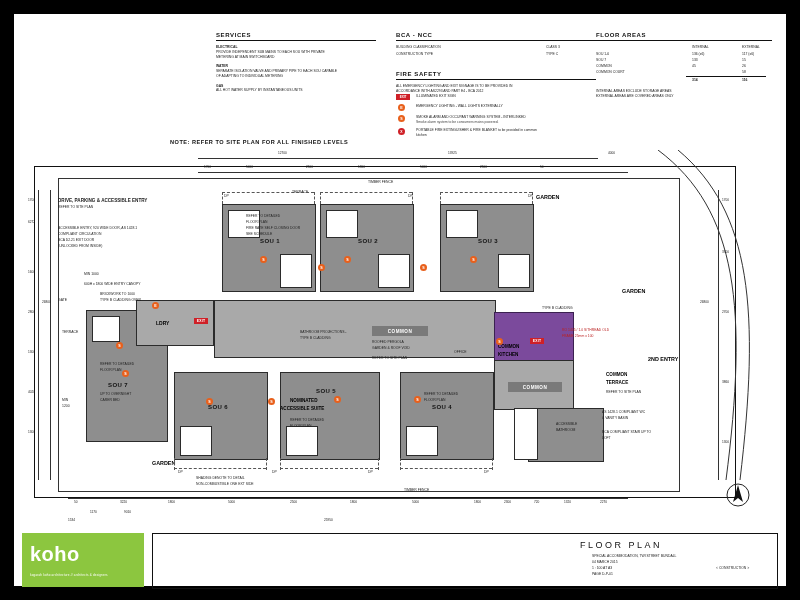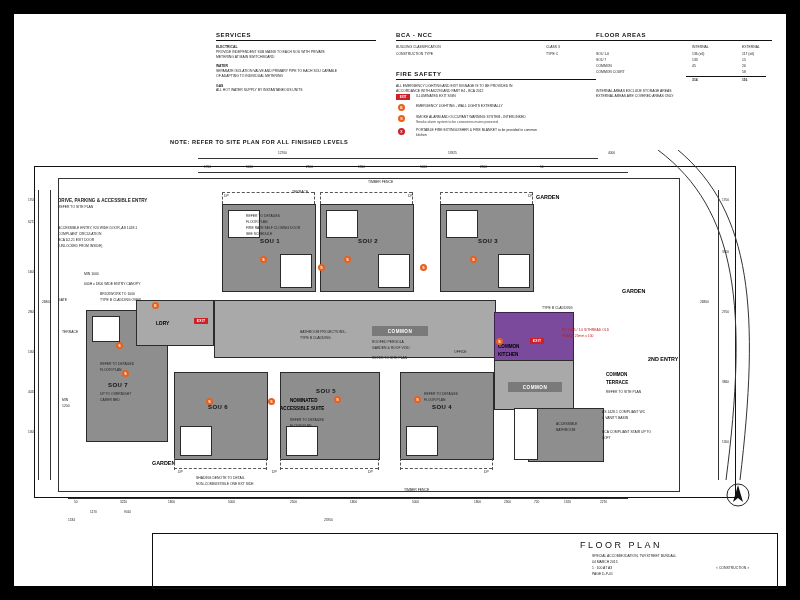--- a/index.html
+++ b/index.html
@@ -340,14 +340,18 @@
   <div class="abs tb" style="left:152px;top:533px;width:624px;height:54px;"></div>
   <div class="abs" style="left:152px;top:533px;width:1px;height:54px;background:#111;"></div>
 
   <div class="abs" style="left:580px;top:540px;font-size:9px;letter-spacing:2.5px;color:#111;">FLOOR PLAN</div>
   <div class="abs tiny" style="left:592px;top:554px;">SPECIAL ACCOMMODATION, TWI STREET BUNDALL</div>
   <div class="abs tiny" style="left:592px;top:560px;">04 MARCH 2015</div>
   <div class="abs tiny" style="left:592px;top:566px;">1 : 100 AT A3</div>
   <div class="abs tiny" style="left:592px;top:572px;">PAGE D-P-01</div>
   <div class="abs tiny" style="left:716px;top:566px;">&lt; CONSTRUCTION &gt;</div>
 
+  <div class="logo">
+    <div class="k">koho</div>
+    <div class="tag">kogarah koho architecture // architects &amp; designers</div>
+  </div>
 
 </div>
 
 </body></html>

